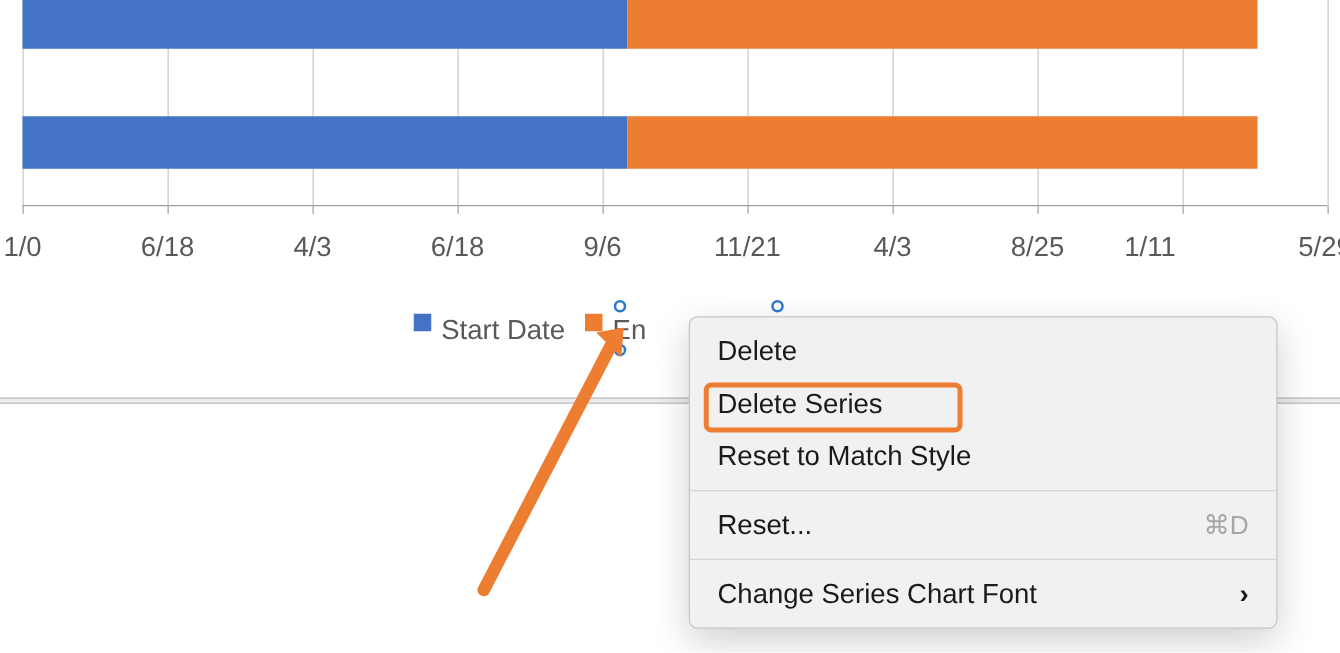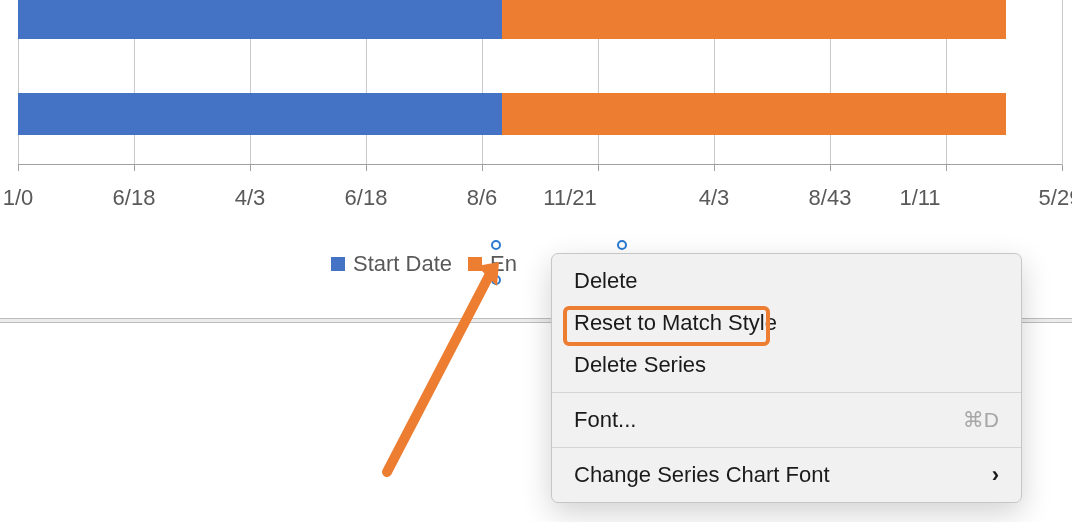--- a/index.html
+++ b/index.html
@@ -85,21 +85,21 @@
       top: 250px;
       height: 28px;
       display: flex;
       align-items: center;
       gap: 16px;
       color: #595959;
       font-size: 22px;
     }
     .legend-item {
       display: flex;
-      align-items: center;
+      align-items: flex-start;
       gap: 8px;
     }
     .legend-swatch {
       width: 14px;
       height: 14px;
     }
 
     
     .sel-handle {
       position: absolute;
@@ -216,24 +216,24 @@
       <span class="seg seg-orange" style="width:504px"></span>
     </div>
   </div>
 </div>
 
 <div class="xaxis">
   <span class="xlabel" style="left:18px">1/0</span>
   <span class="xlabel" style="left:134px">6/18</span>
   <span class="xlabel" style="left:250px">4/3</span>
   <span class="xlabel" style="left:366px">6/18</span>
-  <span class="xlabel" style="left:482px">8/6</span>
-  <span class="xlabel" style="left:570px">11/21</span>
+  <span class="xlabel" style="left:482px">9/6</span>
+  <span class="xlabel" style="left:598px">11/21</span>
   <span class="xlabel" style="left:714px">4/3</span>
-  <span class="xlabel" style="left:830px">8/43</span>
+  <span class="xlabel" style="left:830px">8/25</span>
   <span class="xlabel" style="left:920px">1/11</span>
   <span class="xlabel" style="left:1060px">5/29</span>
 </div>
 
 <div class="hdivider"></div>
 
 <div class="legend">
   <div class="legend-item">
     <span class="legend-swatch" style="background:#4472c4"></span>
     <span>Start Date</span>
@@ -252,28 +252,28 @@
   <defs></defs>
   <polygon points="122,0 100,4 120,24" fill="#ed7d31"></polygon>
   <line x1="114" y1="10" x2="10" y2="210" stroke="#ed7d31" stroke-width="10" stroke-linecap="round"></line>
 </svg>
 
 <div class="context-menu">
   <div class="menu-item">
     <span>Delete</span>
   </div>
   <div class="menu-item">
+    <span>Delete Series</span>
+  </div>
+  <div class="menu-item">
     <span>Reset to Match Style</span>
   </div>
-  <div class="menu-item">
-    <span>Delete Series</span>
-  </div>
   <div class="menu-sep"></div>
   <div class="menu-item">
-    <span>Font...</span>
+    <span>Reset...</span>
     <span class="shortcut">⌘D</span>
   </div>
   <div class="menu-sep"></div>
   <div class="menu-item">
     <span>Change Series Chart Font</span>
     <span class="chevron">›</span>
   </div>
 </div>
 
 <div class="highlight-box"></div>

